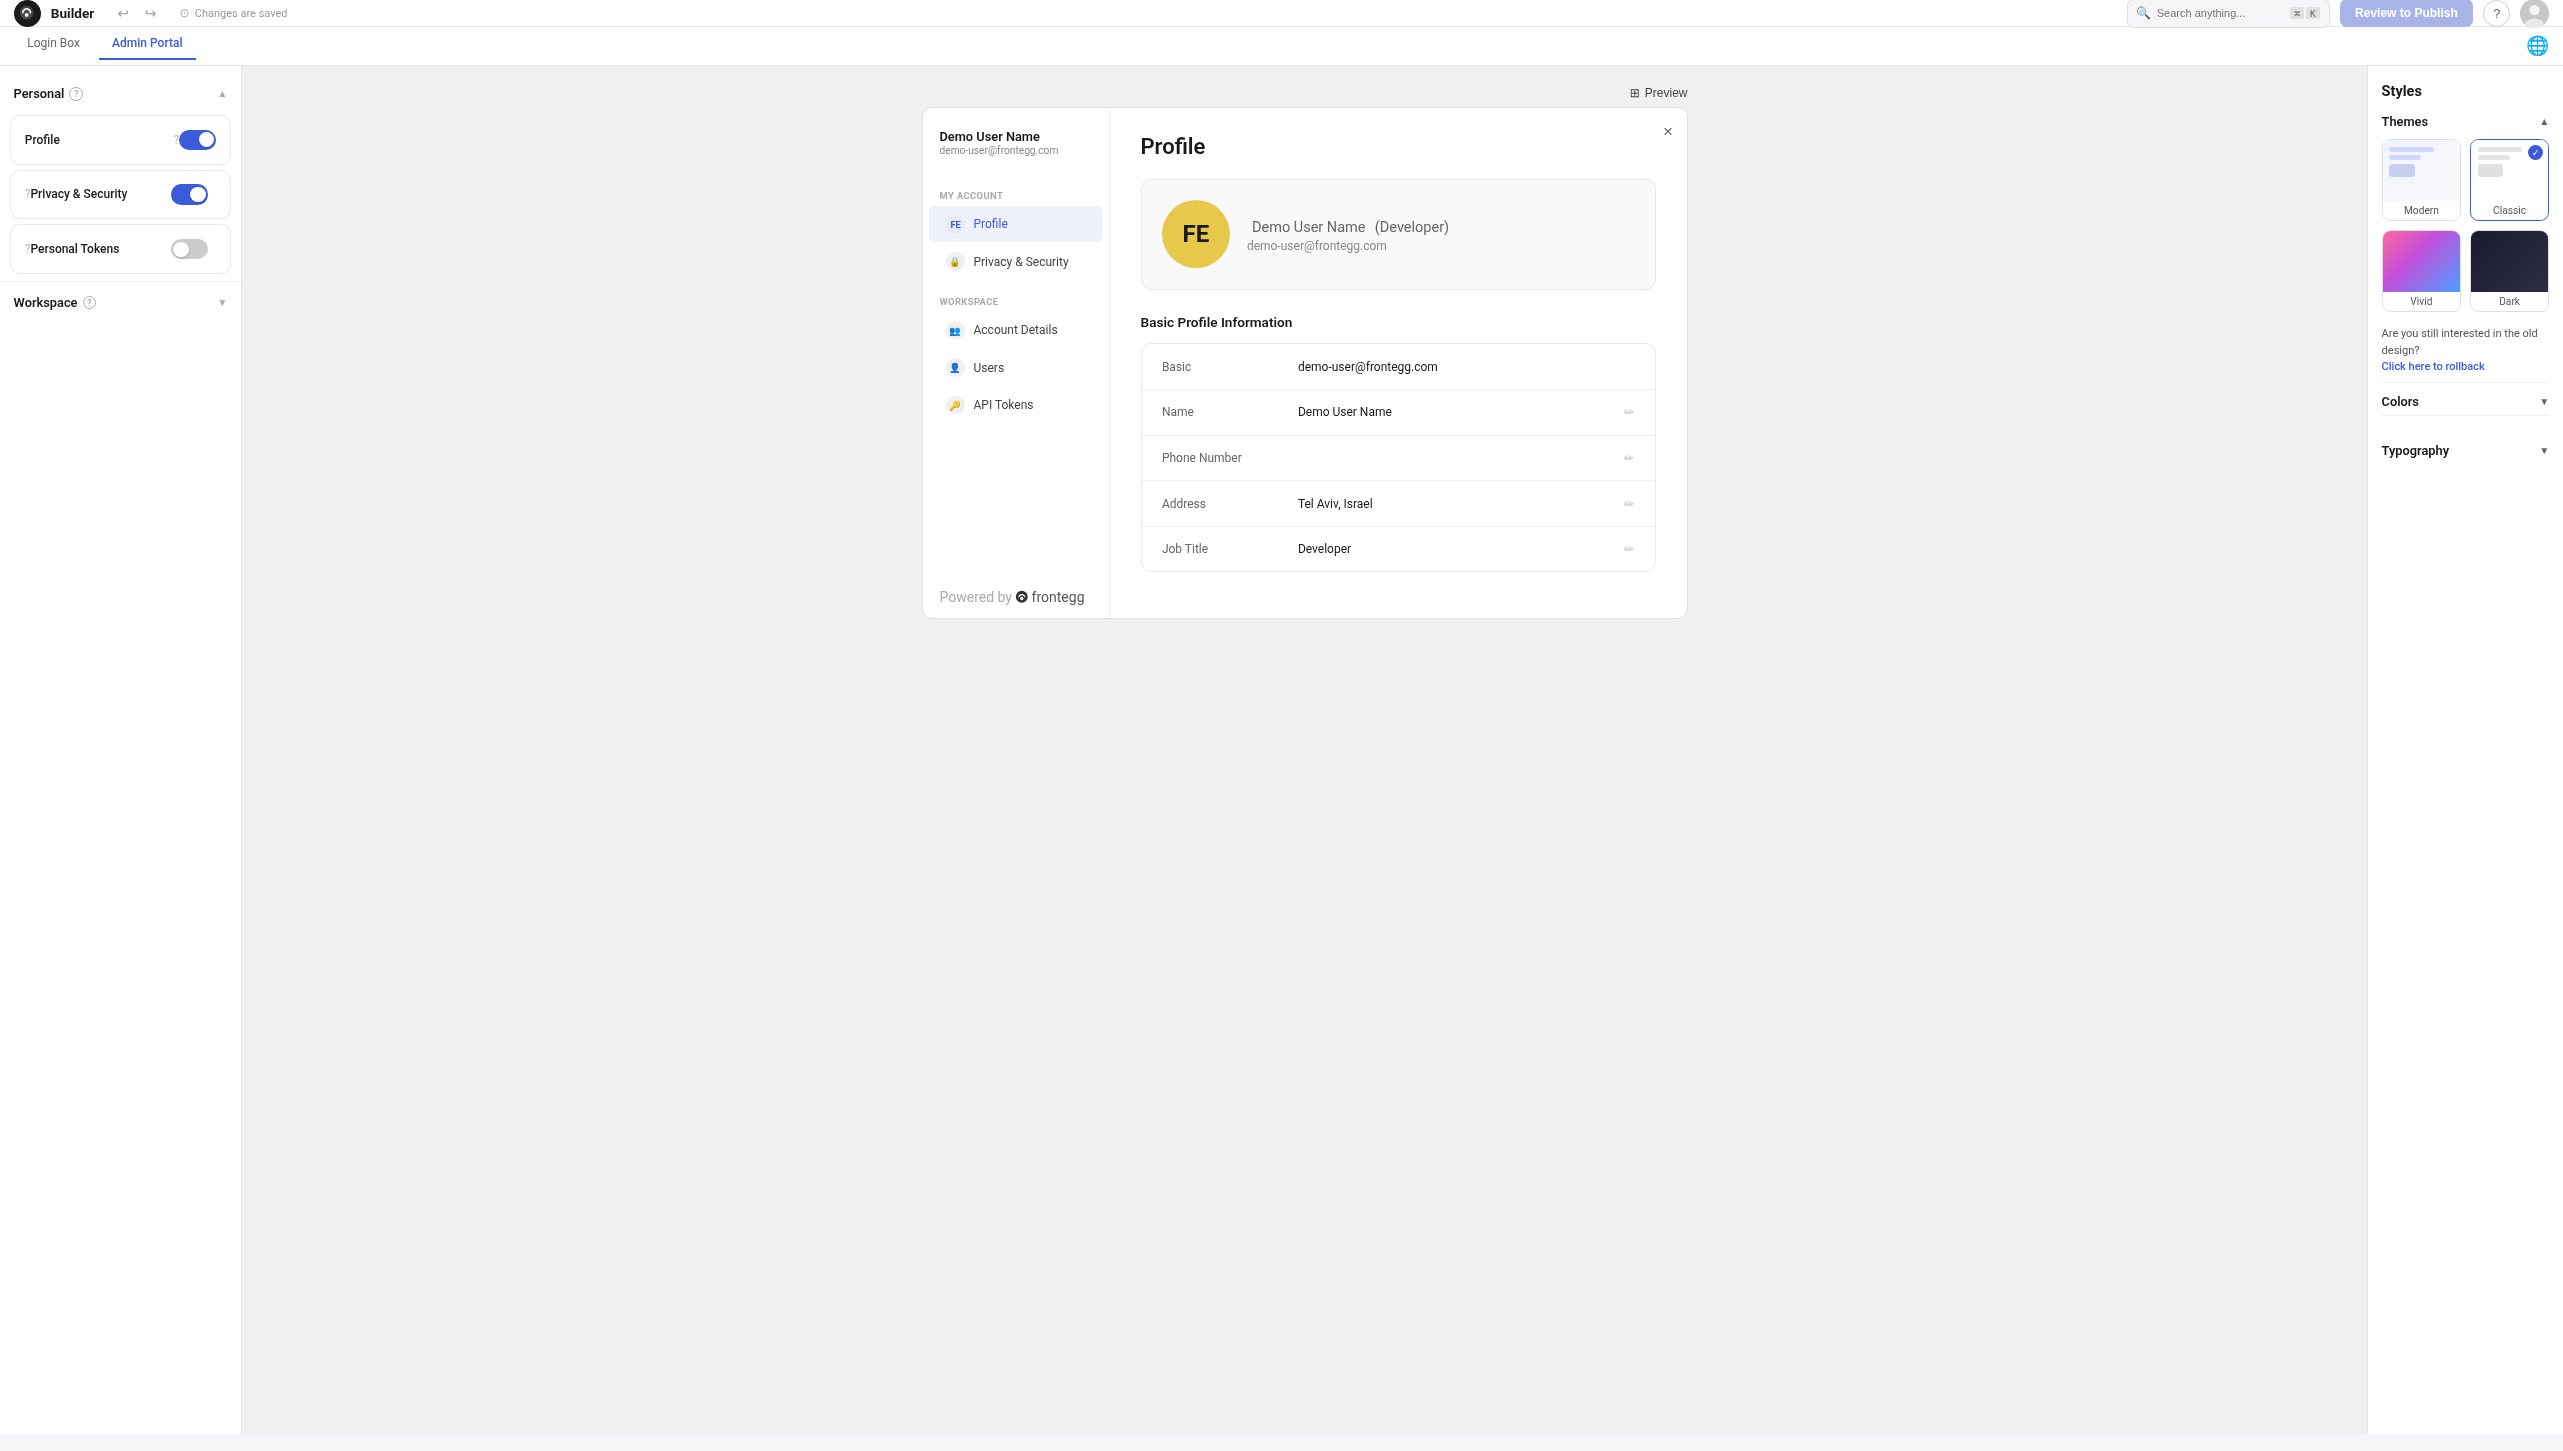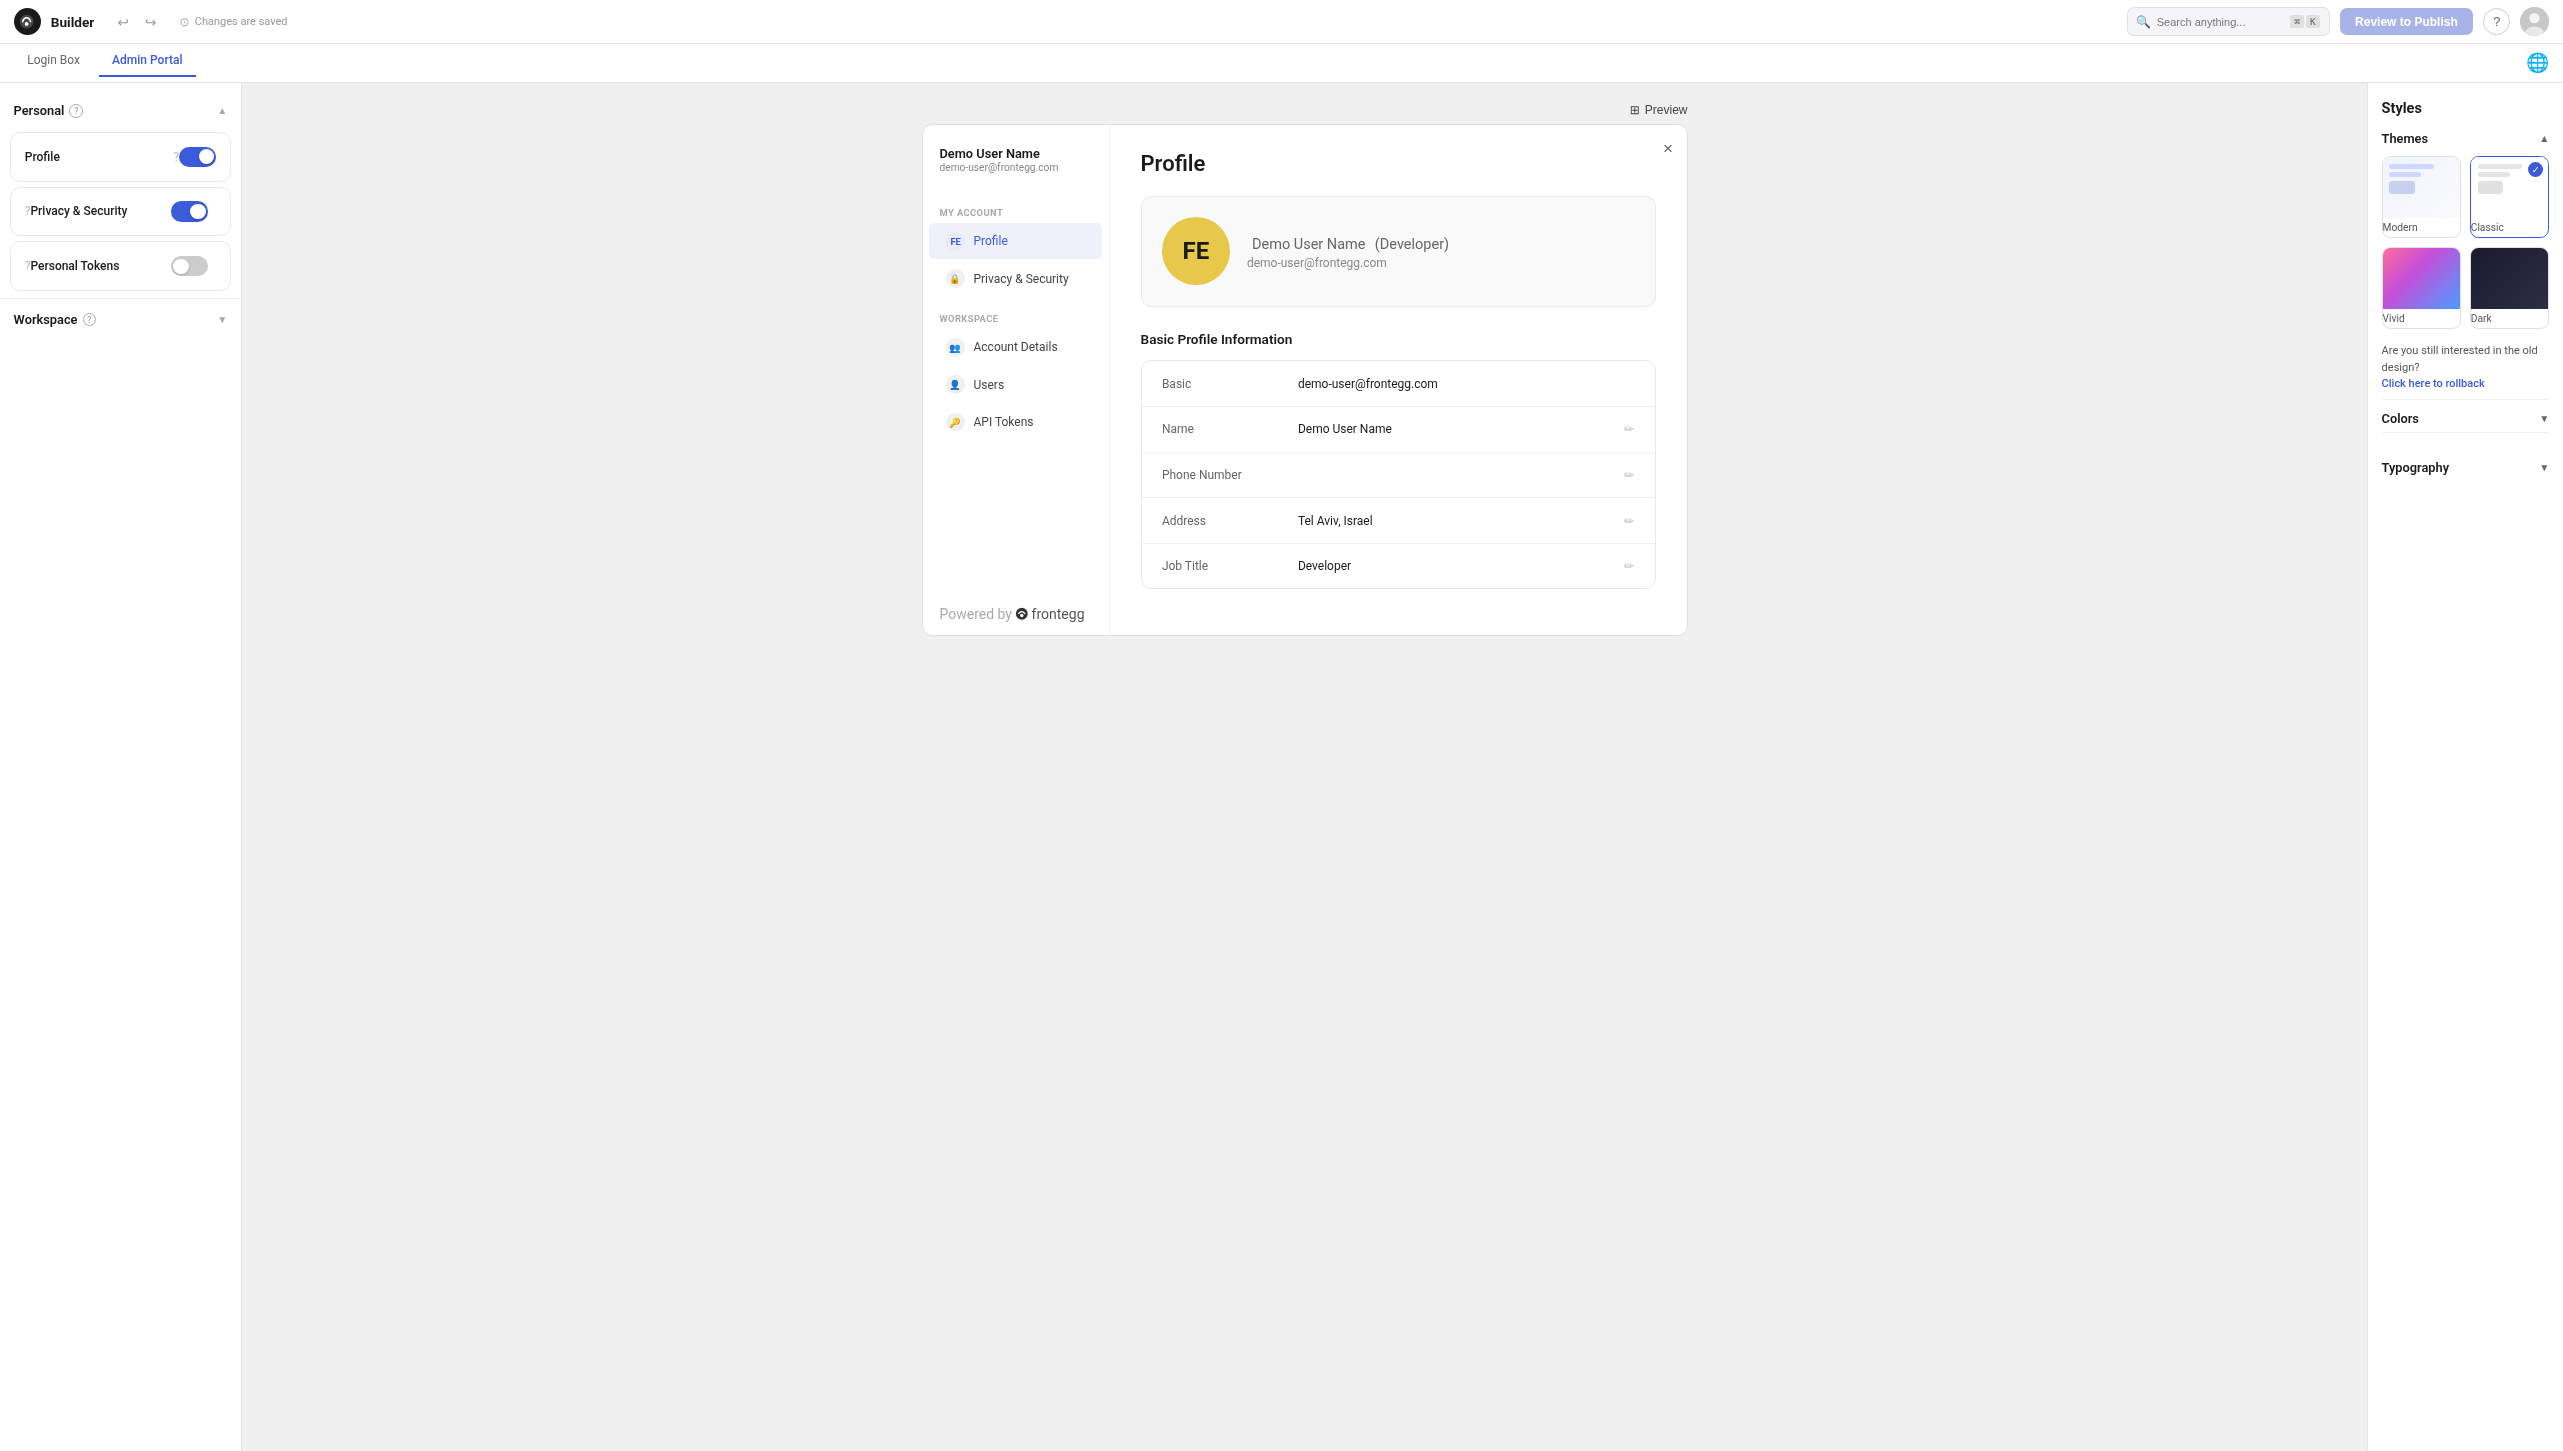--- a/index.html
+++ b/index.html
@@ -1,20 +1,20 @@
 <!DOCTYPE html>
 <html style="font-size:13.6px"><head>
   <meta charset="utf-8">
   <style>
     * { box-sizing: border-box; margin: 0; padding: 0; }
     body { font-family: -apple-system, BlinkMacSystemFont, 'Segoe UI', Roboto, sans-serif; background: #f5f5f7; color: #1a1a1a; font-size: 12px; }
 
     
     .top-nav {
-      display: flex; align-items: center; height: 44px;
+      display: flex; align-items: center; height: 27px;
       background: #fff; border-bottom: 0.9px solid #e5e5e5;
       padding: 0 13.6px; gap: 10.2px; position: relative; z-index: 10;
     }
     .logo-mark {
       width: 27px; height: 27px; border-radius: 50%;
       background: #1a1a1a; display: flex; align-items: center; justify-content: center;
       flex-shrink: 0;
     }
     .logo-mark svg { width: 15.3px; height: 15.3px; }
     .app-title { font-weight: 700; font-size: 13.6px; color: #1a1a1a; margin-right: 6.8px; }
@@ -258,21 +258,21 @@
     .theme-preview-classic .t-line { height: 5.1px; border-radius: 2.6px; background: #e5e5e5; }
     .theme-preview-vivid {
       height: 61px;
       background: linear-gradient(135deg, #ff6b9d 0%, #c44fd8 40%, #4a9eff 100%);
     }
     .theme-preview-dark {
       height: 61px;
       background: linear-gradient(135deg, #1a1a2e 0%, #2d2d44 100%);
     }
     .theme-name {
-      font-size: 10.2px; color: #555; padding: 4.3px 0;
+      text-align: center; font-size: 10.2px; color: #555; padding: 4.3px 0;
     }
 
     .rollback-section { margin-top: 13.6px; font-size: 11px; color: #555; line-height: 1.5; }
     .rollback-link { color: #3b5bdb; cursor: pointer; text-decoration: none; font-weight: 500; }
 
     .colors-header {
       display: flex; align-items: center; justify-content: space-between;
       padding: 10.2px 0 0; border-top: 0.9px solid #f0f0f0; margin-top: 6.8px; cursor: pointer;
     }
     .colors-label { font-size: 12.8px; font-weight: 600; color: #1a1a1a; }

